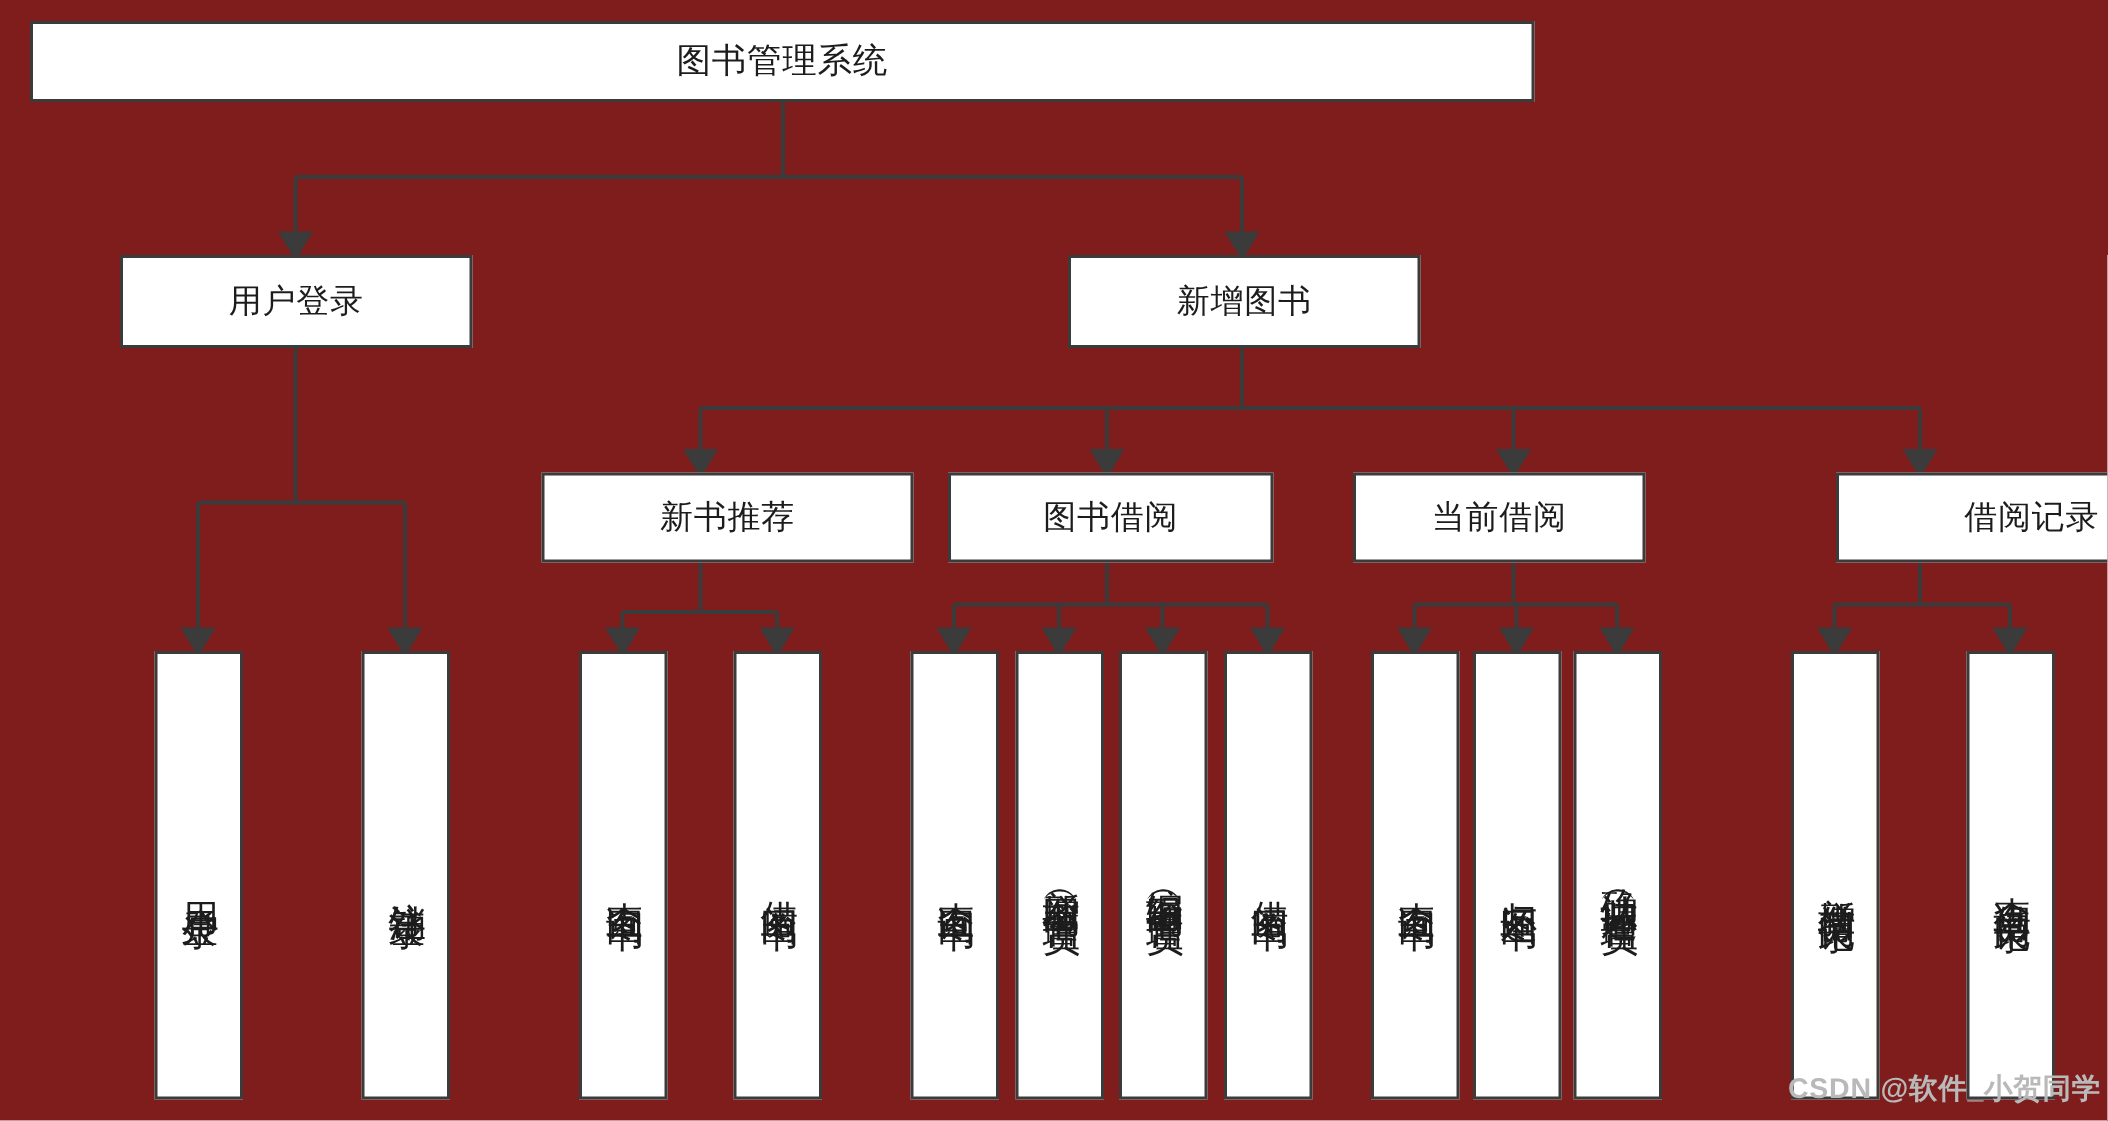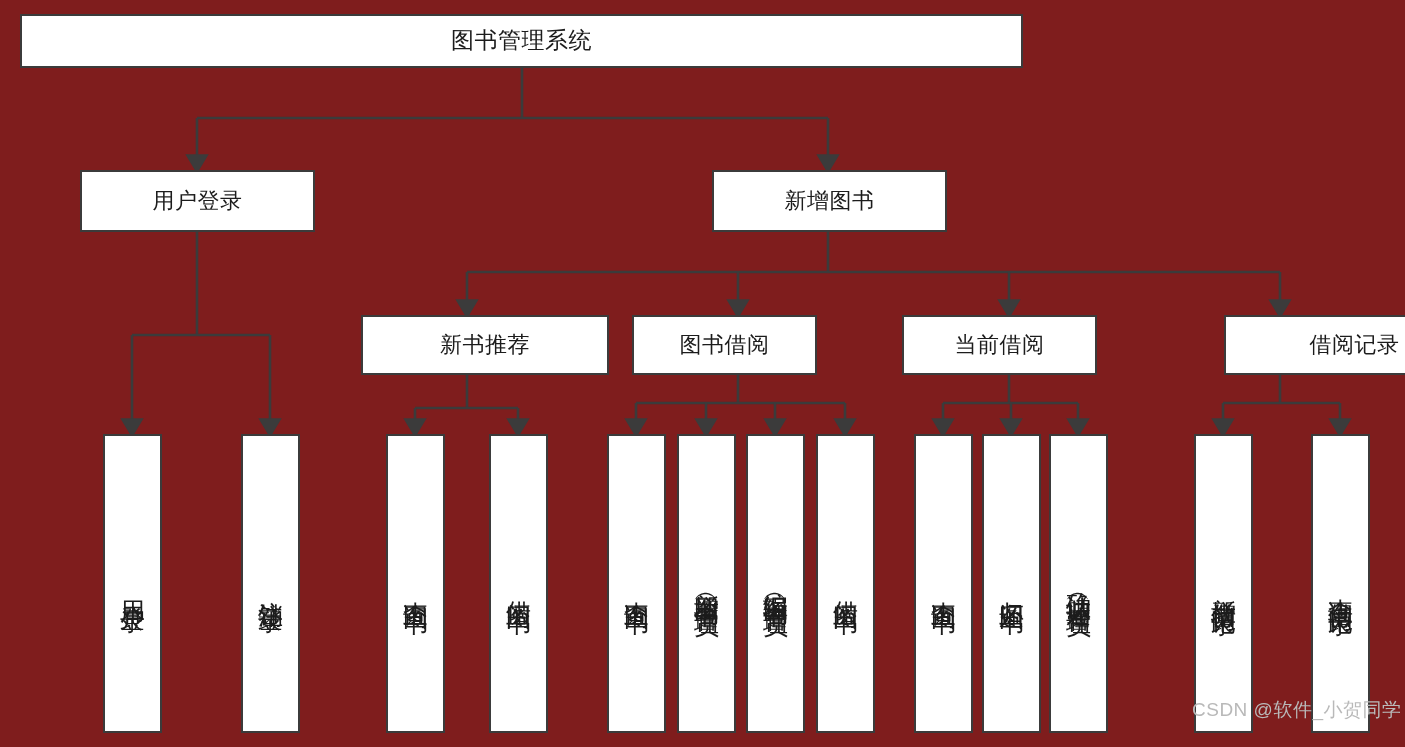--- a/index.html
+++ b/index.html
@@ -141,21 +141,21 @@
   </div>
 
   <div class="node h" style="left:712px; top:170px; width:235px; height:62px;">
     <span class="lbl">新增图书</span>
   </div>
 
   <div class="node h" style="left:361px; top:315px; width:248px; height:60px;">
     <span class="lbl">新书推荐</span>
   </div>
 
-  <div class="node h" style="left:632px; top:315px; width:185px; height:60px;">
+  <div class="node h" style="left:632px; top:315px; width:217px; height:60px;">
     <span class="lbl">图书借阅</span>
   </div>
 
   <div class="node h" style="left:902px; top:315px; width:195px; height:60px;">
     <span class="lbl">当前借阅</span>
   </div>
 
   <div class="node h" style="left:1224px; top:315px; width:217px; height:60px;padding-left:44px;">
     <span class="lbl">借阅记录</span>
   </div>
@@ -205,15 +205,15 @@
   </div>
 
   <div class="node v" style="left:1194px; top:434px; width:59px; height:299px;">
     <span class="lbl">新增借阅记录</span>
   </div>
 
   <div class="node v" style="left:1311px; top:434px; width:59px; height:299px;">
     <span class="lbl">查询借阅记录</span>
   </div>
 
-  <div class="watermark" style="left:1192px; top:697px;">CSDN @软件_小贺同学</div>
+  <div class="watermark" style="left:1192px; top:713px;font-weight:bold;">CSDN @软件_小贺同学</div>
 
 </div>
 
 </body></html>

